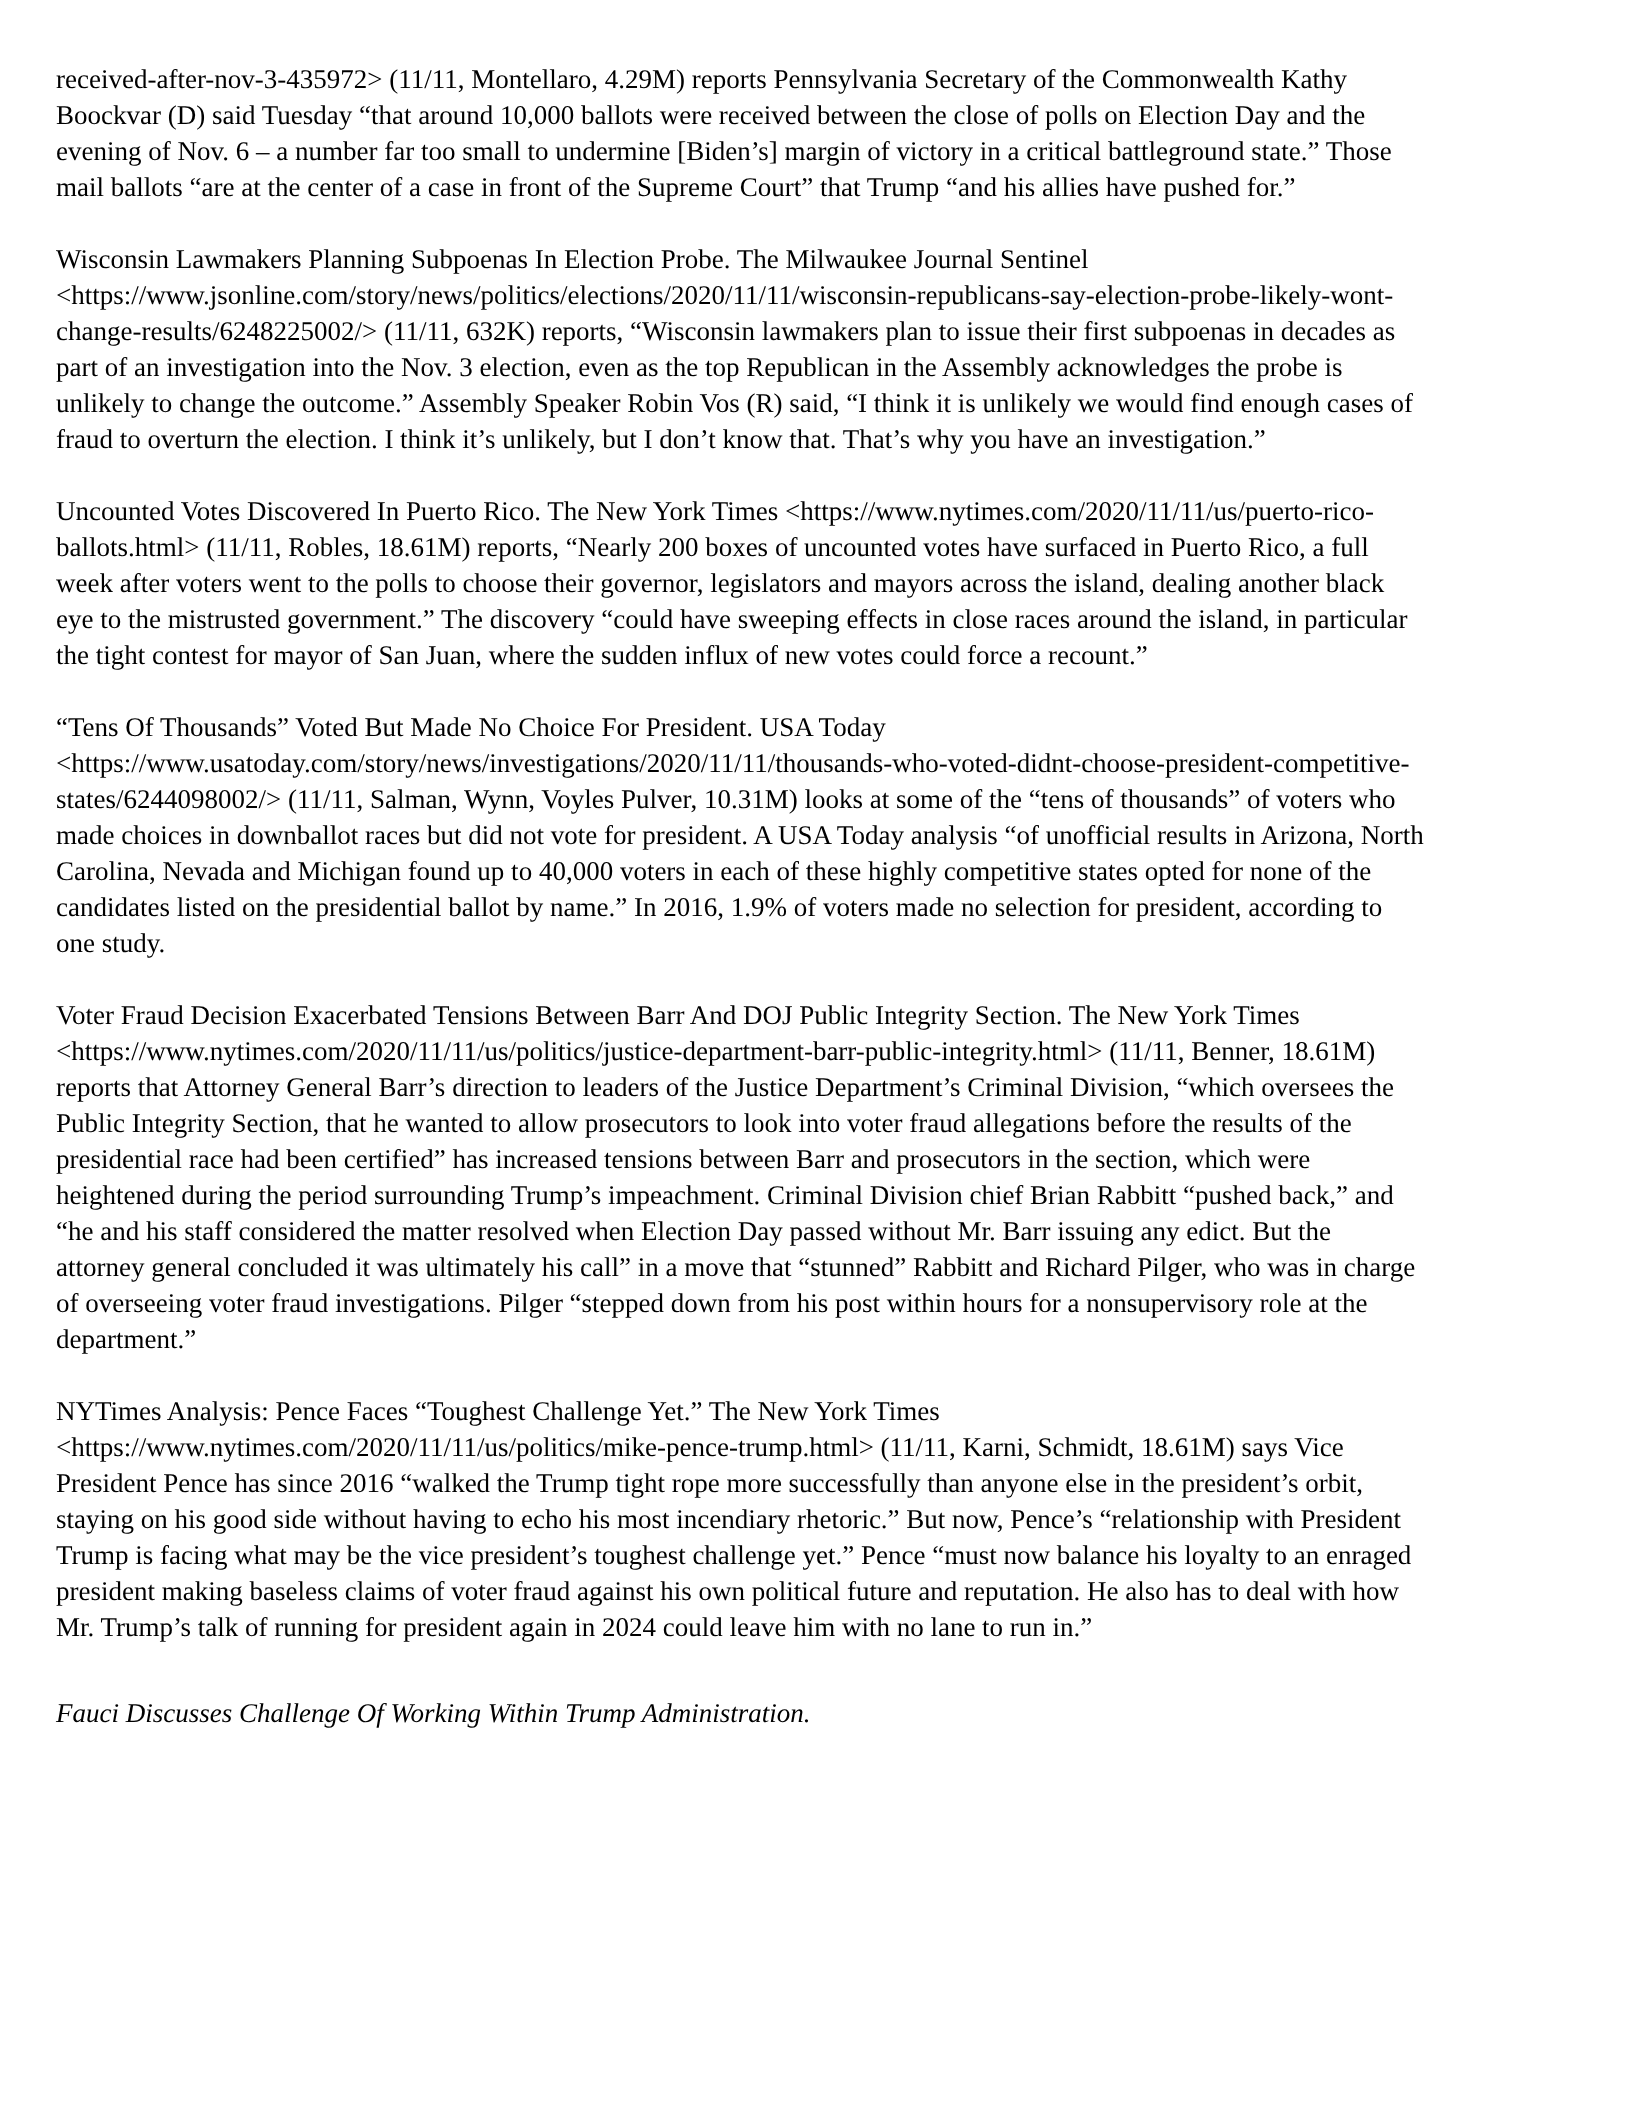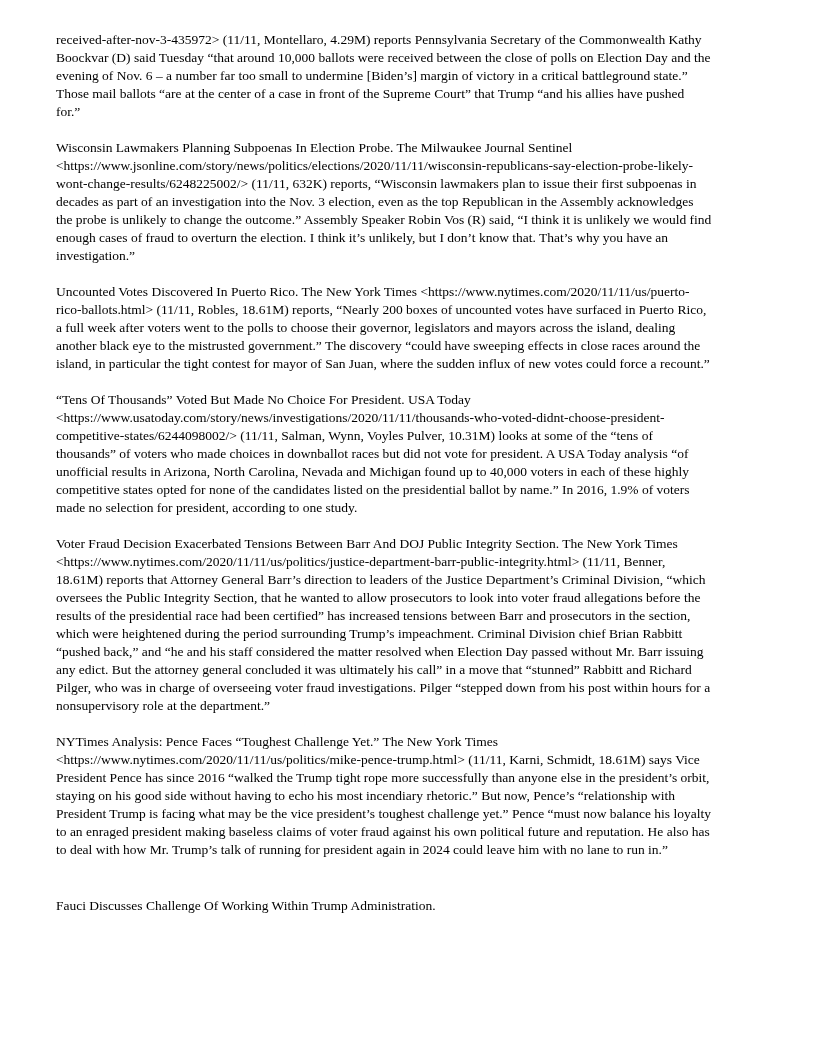--- a/index.html
+++ b/index.html
@@ -11,34 +11,35 @@
     width: 816px;
     height: 1056px;
     color: #000000;
     font-family: "Liberation Serif", "DejaVu Serif", serif;
     overflow: hidden;
   }
   .page {
     box-sizing: border-box;
     width: 756px;
     height: 1056px;
-    padding: 31px 44px 0 56px;
+    padding: 31px 44px 0 28px;
     background: #ffffff;
   }
   .doc-paragraph {
     margin: 0 0 18px 0;
     font-size: 13.5px;
     line-height: 18px;
     text-align: left;
     overflow-wrap: break-word;
     word-wrap: break-word;
     white-space: normal;
   }
   .doc-paragraph.extra-space-before {
-    margin-top: 38px;
+    margin-top: 25px;
+    font-style: italic;
   }
 </style>
 </head>
 <body>
 
 <div class="page">
   <p class="doc-paragraph">received-after-nov-3-435972&gt; (11/11, Montellaro, 4.29M) reports Pennsylvania Secretary of the Commonwealth Kathy Boockvar (D) said Tuesday “that around 10,000 ballots were received between the close of polls on Election Day and the evening of Nov. 6 – a number far too small to undermine [Biden’s] margin of victory in a critical battleground state.” Those mail ballots “are at the center of a case in front of the Supreme Court” that Trump “and his allies have pushed for.”</p>
 
   <p class="doc-paragraph">Wisconsin Lawmakers Planning Subpoenas In Election Probe. The Milwaukee Journal Sentinel &lt;https://www.jsonline.com/story/news/politics/elections/2020/11/11/wisconsin-republicans-say-election-probe-likely-wont-change-results/6248225002/&gt; (11/11, 632K) reports, “Wisconsin lawmakers plan to issue their first subpoenas in decades as part of an investigation into the Nov. 3 election, even as the top Republican in the Assembly acknowledges the probe is unlikely to change the outcome.” Assembly Speaker Robin Vos (R) said, “I think it is unlikely we would find enough cases of fraud to overturn the election. I think it’s unlikely, but I don’t know that. That’s why you have an investigation.”</p>
 

